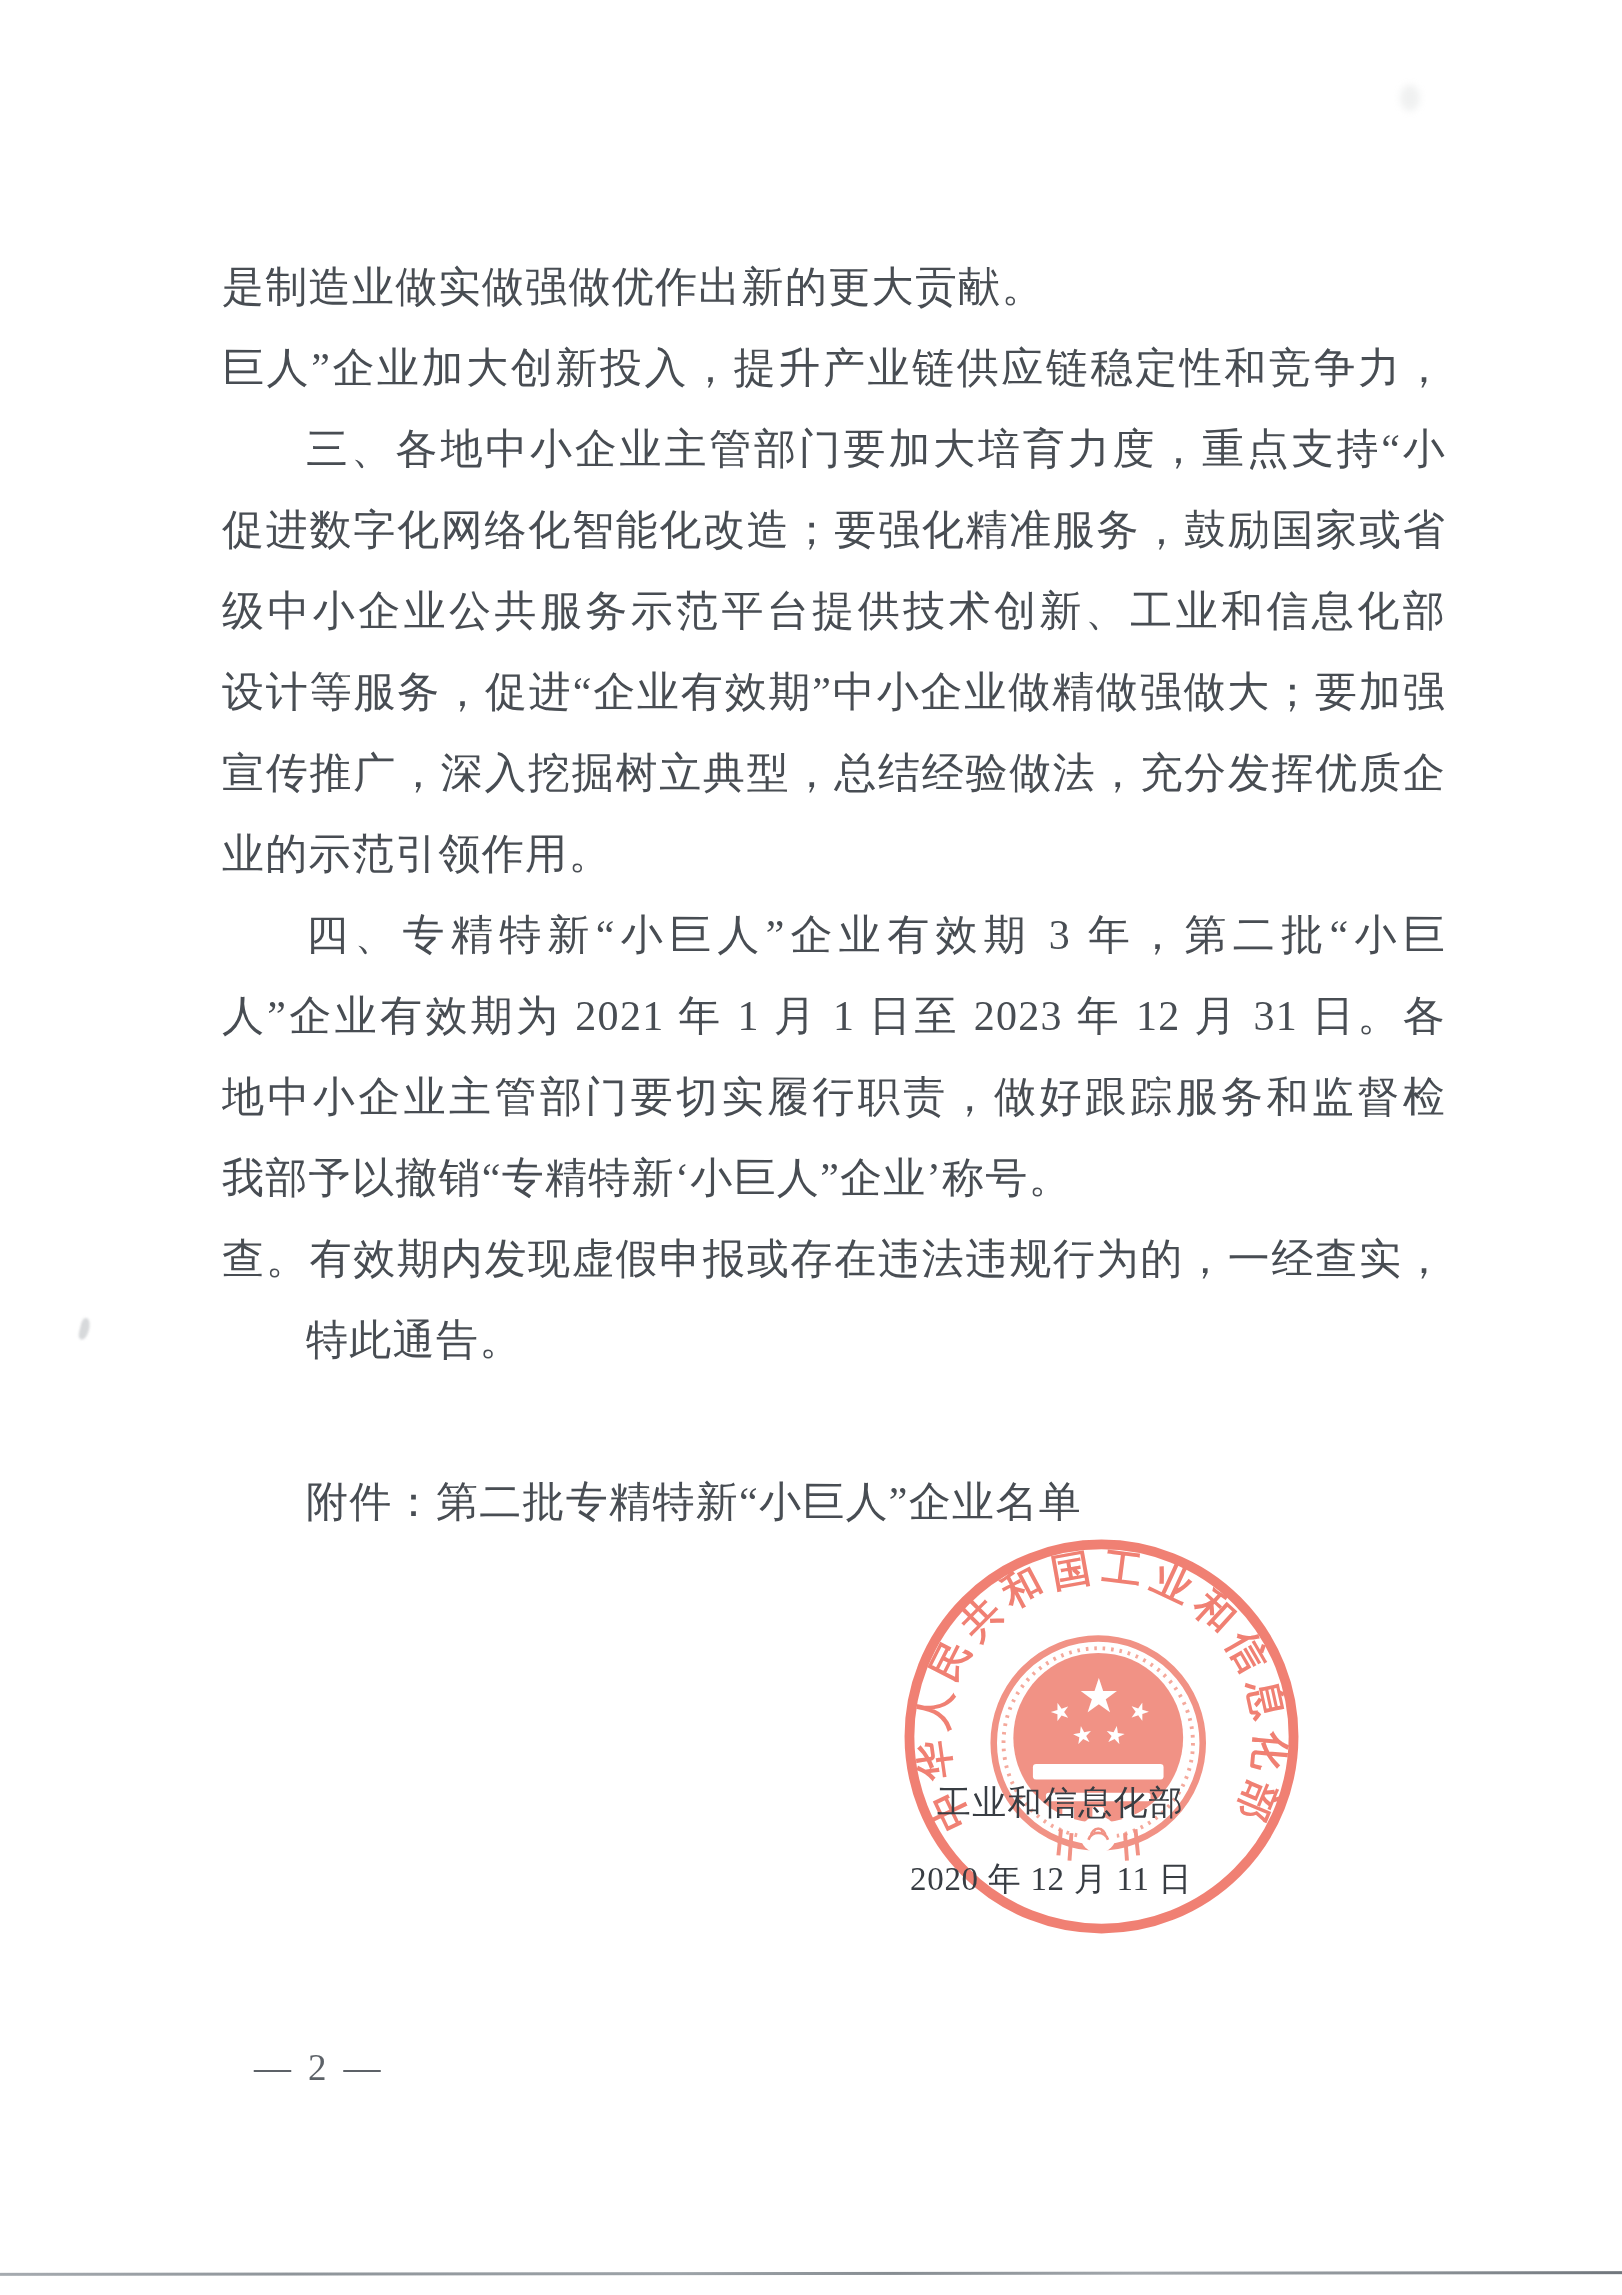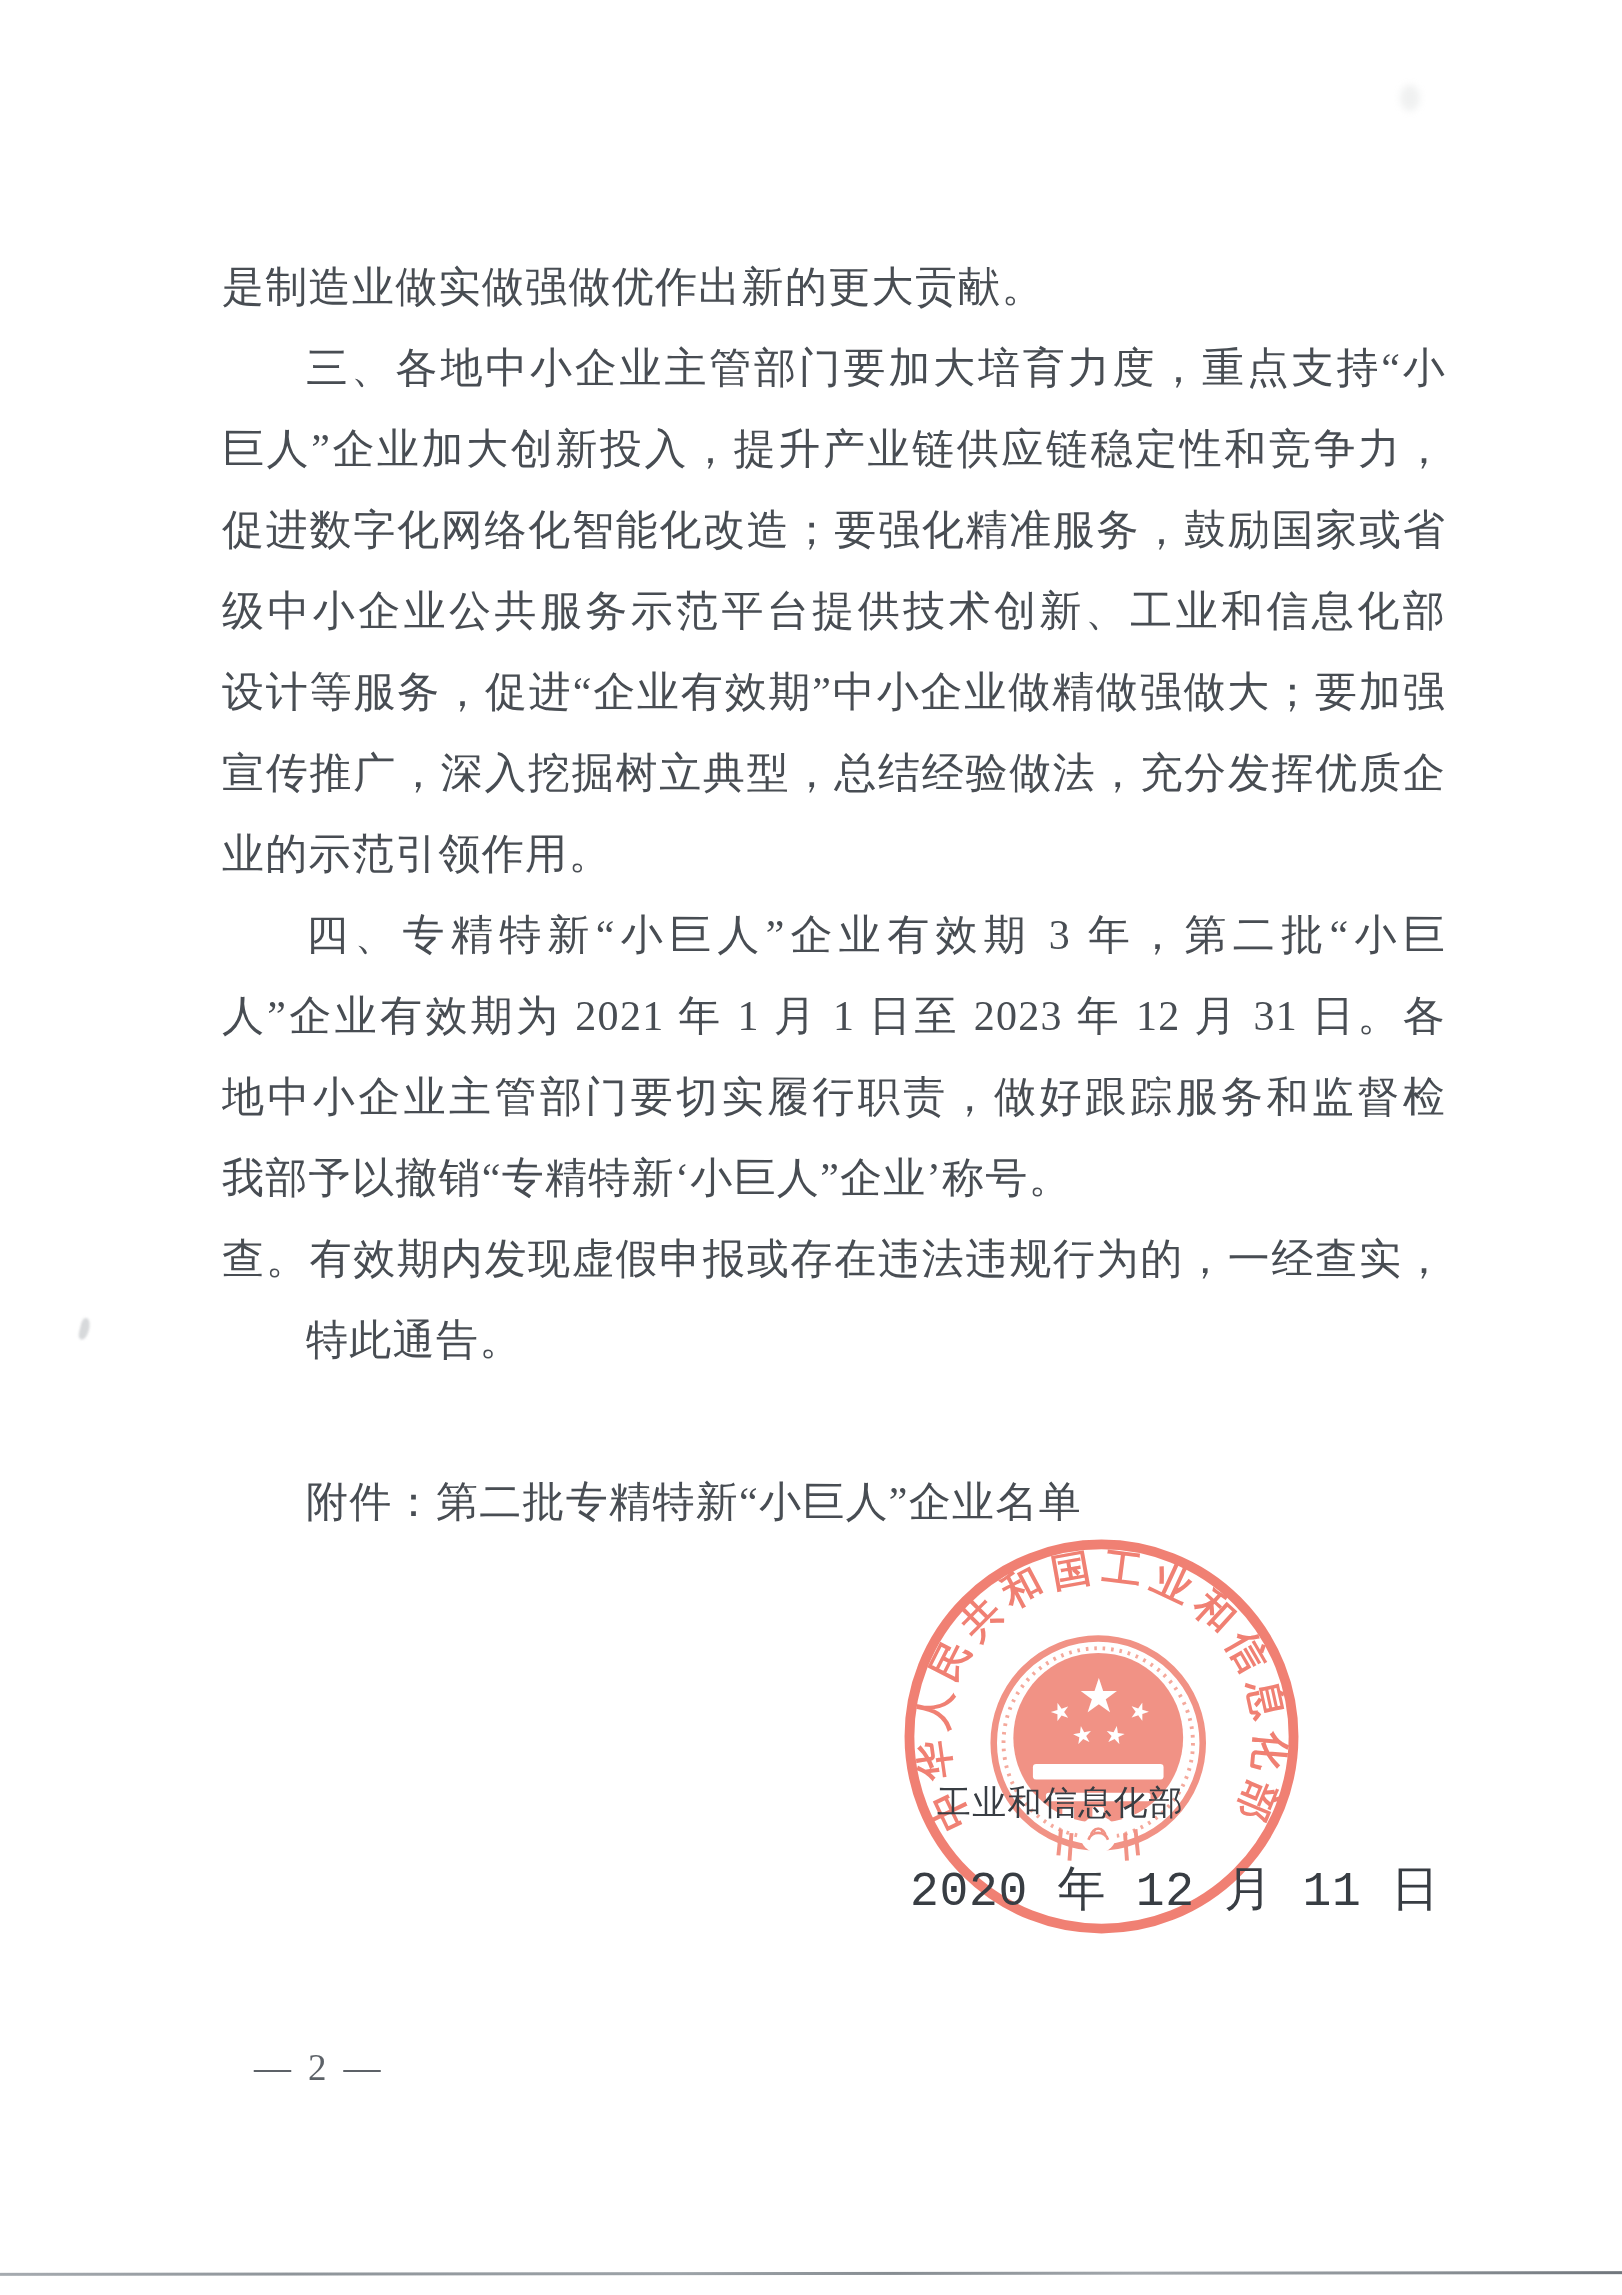--- a/index.html
+++ b/index.html
@@ -33,23 +33,22 @@
   .doc-line.indent{ text-indent:84px; }
   .doc-line.blank{ }
   
   #signature{
     position:absolute;left:937px;top:1780px;
     font-size:34px;letter-spacing:1.3px;color:#383d43;z-index:3;
     white-space:nowrap;
   }
   #sign-date{
     position:absolute;left:910px;top:1857px;
-    font-size:48px;letter-spacing:0.7px;color:#383d43;z-index:3;
+    font-size:33px;letter-spacing:0.7px;color:#383d43;z-index:3;
     white-space:nowrap;
-    font-family:Liberation Mono, monospace;
   }
   
   #seal{
     position:absolute;left:899px;top:1534px;width:405px;height:405px;
     z-index:2;opacity:.92;
   }
   
   #page-number{
     position:absolute;left:254px;top:2046px;
     font-size:37px;letter-spacing:3.9px;color:#5d6268;
@@ -71,22 +70,22 @@
     transform:rotate(14deg);filter:blur(1px);
   }
 </style>
 </head>
 <body>
 
 <div id="page">
 
   <div id="body-text">
       <div class="doc-line">是制造业做实做强做优作出新的更大贡献。</div>
+      <div class="doc-line justify">巨人”企业加大创新投入，提升产业链供应链稳定性和竞争力，</div>
       <div class="doc-line justify indent">三、各地中小企业主管部门要加大培育力度，重点支持“小</div>
-      <div class="doc-line justify">巨人”企业加大创新投入，提升产业链供应链稳定性和竞争力，</div>
       <div class="doc-line justify">促进数字化网络化智能化改造；要强化精准服务，鼓励国家或省</div>
       <div class="doc-line justify">级中小企业公共服务示范平台提供技术创新、工业和信息化部</div>
       <div class="doc-line justify">设计等服务，促进“企业有效期”中小企业做精做强做大；要加强</div>
       <div class="doc-line justify">宣传推广，深入挖掘树立典型，总结经验做法，充分发挥优质企</div>
       <div class="doc-line">业的示范引领作用。</div>
       <div class="doc-line justify indent">四、专精特新“小巨人”企业有效期 3 年，第二批“小巨</div>
       <div class="doc-line justify">人”企业有效期为 2021 年 1 月 1 日至 2023 年 12 月 31 日。各</div>
       <div class="doc-line justify">地中小企业主管部门要切实履行职责，做好跟踪服务和监督检</div>
       <div class="doc-line">我部予以撤销“专精特新‘小巨人”企业’称号。</div>
       <div class="doc-line justify">查。有效期内发现虚假申报或存在违法违规行为的，一经查实，</div>

